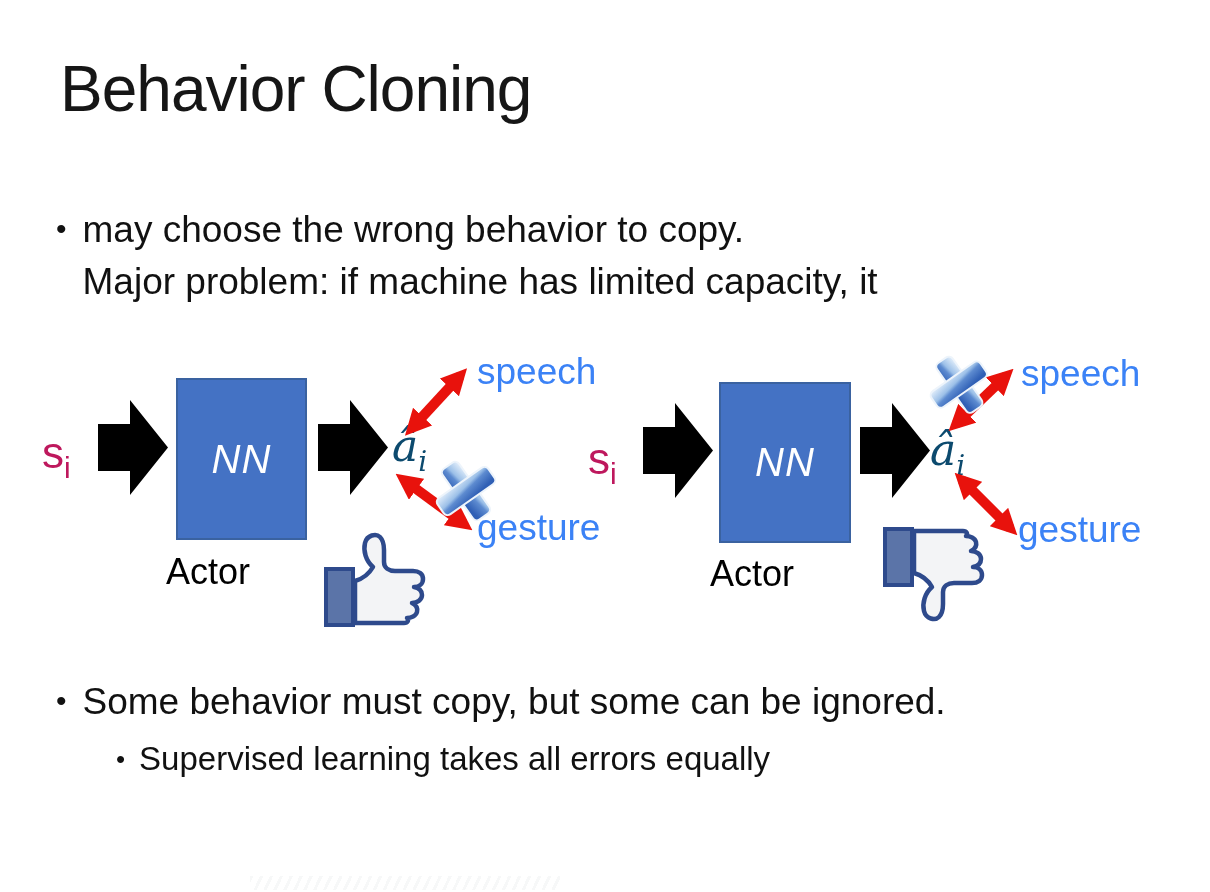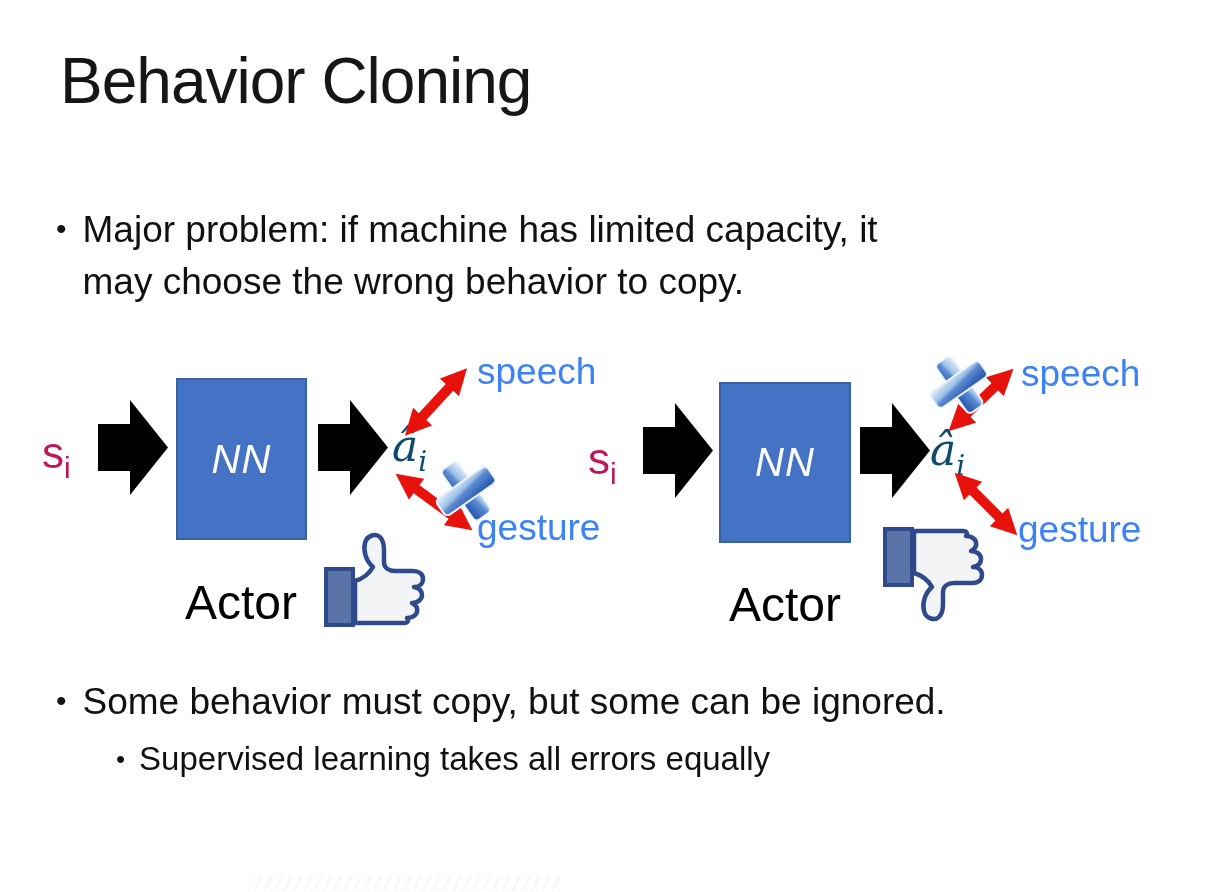--- a/index.html
+++ b/index.html
@@ -1,38 +1,38 @@
 <!DOCTYPE html>
 <html><head>
 <meta charset="utf-8">
 <style>
   html,body{margin:0;padding:0;background:#ffffff;}
   .slide{position:relative;width:1210px;height:892px;background:#ffffff;overflow:hidden;
          font-family:"Liberation Sans",sans-serif;color:#111111;}
 
-  .title{position:absolute;left:60px;top:44px;font-size:64px;font-weight:300;
+  .title{position:absolute;left:60px;top:52px;font-size:64px;font-weight:300;
          letter-spacing:-1px;color:#161616;margin:0;}
 
   .bullet-row{position:absolute;display:flex;}
   .bullet-dot{font-size:30px;line-height:50px;margin-right:16px;color:#111;}
   .bullet-text{font-size:37px;line-height:52px;color:#111;}
   .b1{left:56px;top:204px;}
   .b2{left:56px;top:676px;}
   .b2sub{left:116px;top:736px;}
   .b2sub .bullet-dot{font-size:26px;line-height:46px;margin-right:14px;}
   .b2sub .bullet-text{font-size:33px;line-height:46px;}
 
   
   .state-label{position:absolute;font-size:44px;color:#be185d;}
   .state-label sub{font-size:30px;line-height:0;}
   .nn-box{position:absolute;width:131px;height:162px;background:#4472C4;
           border:2px solid #3A62A0;box-sizing:border-box;display:flex;
           align-items:center;justify-content:center;}
   .nn-label{color:#ffffff;font-size:40px;letter-spacing:1px;font-style:italic;}
-  .actor-label{position:absolute;width:150px;text-align:center;font-size:48px;color:#000;margin-top:24px;}
+  .actor-label{position:absolute;width:150px;text-align:left;font-size:36px;color:#000;}
   .action-label{position:absolute;font-family:"DejaVu Serif",serif;font-style:italic;
                 font-size:44px;color:#0c4a6e;}
   .action-label sub{font-size:28px;line-height:0;}
   .branch-label{position:absolute;font-size:37px;color:#3b82f6;}
 
   .block-arrow{position:absolute;width:70px;height:95px;}
 
   .overlay{position:absolute;left:0;top:0;width:1210px;height:892px;pointer-events:none;}
 
   .nn-left{left:176px;top:378px;}
@@ -58,22 +58,22 @@
 </head>
 <body>
 
 <div class="slide">
 
   <h1 class="title">Behavior Cloning</h1>
 
   <div class="bullet-row b1">
     <span class="bullet-dot">•</span>
     <div class="bullet-text">
+      <div>may choose the wrong behavior to copy.</div>
       <div>Major problem: if machine has limited capacity, it</div>
-      <div>may choose the wrong behavior to copy.</div>
     </div>
   </div>
 
   <div class="state-label si-left"><span>s</span><sub>i</sub></div>
 
   <svg class="block-arrow ain-left" viewBox="0 0 70 95">
     <polygon points="0,24 32,24 32,0 70,47.5 32,95 32,71 0,71" fill="#000000"></polygon>
   </svg>
 
   <div class="nn-box nn-left">

